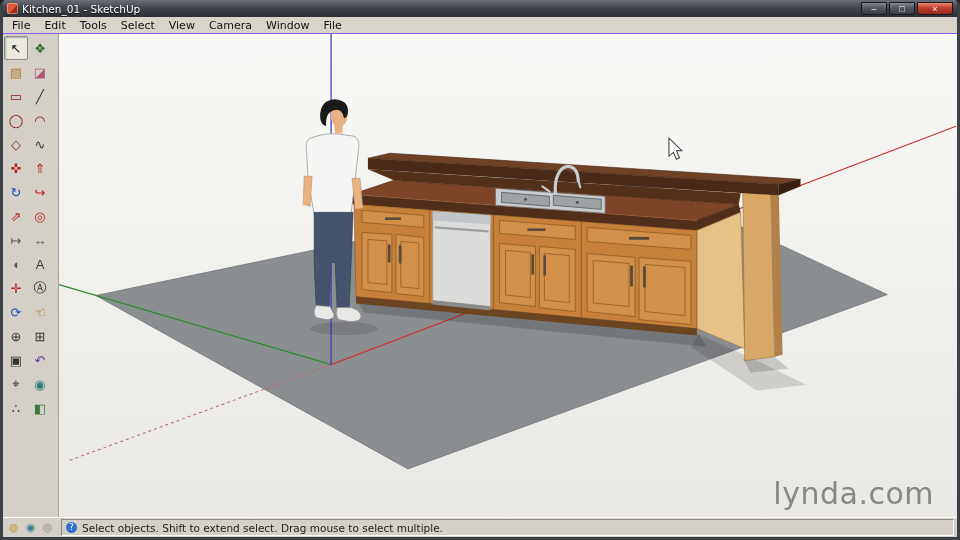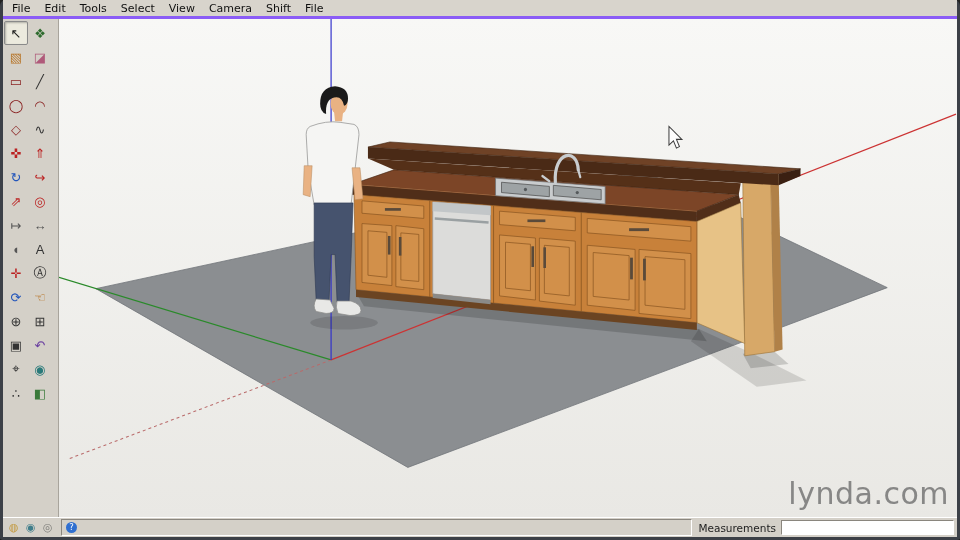--- a/index.html
+++ b/index.html
@@ -11,61 +11,70 @@
     background:linear-gradient(#6a7076,#41464c 45%,#2c3036);border-radius:4px 4px 0 0;}
   .app-icon{width:11px;height:11px;border-radius:2px;background:linear-gradient(135deg,#e2593a 55%,#a32d1d 55%);
     box-shadow:inset 0 0 0 1px rgba(255,255,255,.35);}
   .title{color:#fff;font-size:10.5px;text-shadow:0 1px 1px rgba(0,0,0,.8);white-space:nowrap;}
   .win-controls{margin-left:auto;display:flex;gap:2px;}
   .win-btn{width:26px;height:13px;padding:0;font-size:9px;line-height:10px;color:#fff;text-align:center;
     background:linear-gradient(#868b91,#51565c 45%,#3a3e44);border:1px solid #16181b;border-radius:0 0 3px 3px;cursor:default;}
   .win-btn.close{width:36px;background:linear-gradient(#ea8a74,#c23b2a 45%,#8f2a1d);}
   
   .menubar{height:16px;flex:0 0 16px;display:flex;align-items:center;background:#d8d4cc;
-    border-bottom:3px solid #8b5cf6;font-size:11px;color:#111;padding-left:2px;}
+    border-bottom:1px solid #8b5cf6;font-size:11px;color:#111;padding-left:2px;}
   .menu-item{padding:1px 7px;}
   
   .content{flex:1;display:flex;min-height:0;}
   .toolbar{width:53px;flex:0 0 53px;background:#d4d0c8;border-right:1px solid #a8a49c;
     display:flex;flex-wrap:wrap;align-content:flex-start;padding:2px 1px;}
   .tool{width:24px;height:24px;border:1px solid transparent;background:transparent;padding:0;
     display:flex;align-items:center;justify-content:center;font-size:13px;cursor:default;border-radius:2px;}
   .tool.active{background:#eceade;border-color:#8a8a8a;box-shadow:inset 1px 1px 2px rgba(0,0,0,.25);}
   .viewport{position:relative;flex:1;overflow:hidden;background:#efefec;}
   .viewport svg{position:absolute;inset:0;width:100%;height:100%;}
-  .watermark{position:absolute;right:8px;bottom:6px;font-size:30px;letter-spacing:.5px;
+  .watermark{position:absolute;right:23px;bottom:6px;font-size:30px;letter-spacing:.5px;
     color:rgba(110,110,110,.8);pointer-events:none;}
   
   .statusbar{height:19px;flex:0 0 19px;display:flex;align-items:center;gap:6px;background:#d4d0c8;
     border-top:1px solid #fff;font-size:10.5px;color:#222;padding:0 3px;}
   .status-icons{display:flex;gap:2px;align-items:center;}
   .status-icon{width:15px;height:15px;display:flex;align-items:center;justify-content:center;
     font-size:11px;background:transparent;border:1px solid transparent;padding:0;}
   .hint{flex:1;display:flex;align-items:center;gap:5px;height:15px;padding:0 4px;
     border:1px solid;border-color:#8a867e #fff #fff #8a867e;}
   .qicon{width:11px;height:11px;border-radius:50%;background:#2f6fd0;color:#fff;font-size:8.5px;
     line-height:11px;text-align:center;flex:0 0 11px;}
   .measure{display:flex;align-items:center;gap:5px;}
   .measure input{width:165px;height:13px;font-size:10.5px;border:1px solid;
     border-color:#8a867e #fff #fff #8a867e;background:#fff;padding:0 3px;font-family:inherit;}
 </style>
 </head>
 <body>
 
 <div class="window">
 
+  <div class="titlebar">
+    <span class="app-icon"></span>
+    <span class="title">Kitchen_01 - SketchUp</span>
+    <span class="win-controls">
+      <button class="win-btn">–</button>
+      <button class="win-btn">□</button>
+      <button class="win-btn close">×</button>
+    </span>
+  </div>
 
   <div class="menubar" id="menubar">
       <span class="menu-item">File</span>
       <span class="menu-item">Edit</span>
       <span class="menu-item">Tools</span>
       <span class="menu-item">Select</span>
       <span class="menu-item">View</span>
       <span class="menu-item">Camera</span>
-      <span class="menu-item">Shift</span>
+      <span class="menu-item">Window</span>
       <span class="menu-item">File</span>
     </div>
 
   <div class="content">
     <div class="toolbar" id="toolbar">
         <button class="tool active" title="Select">
           <span style="color: rgb(26, 26, 26);">↖</span>
         </button>
         <button class="tool" title="Make Component">
           <span style="color: rgb(46, 107, 46);">❖</span>
@@ -291,20 +300,17 @@
   </div>
 
   <div class="statusbar">
     <div class="status-icons" id="statusicons">
         <button class="status-icon" style="color: rgb(194, 151, 58);">◍</button>
         <button class="status-icon" style="color: rgb(63, 125, 138);">◉</button>
         <button class="status-icon" style="color: rgb(122, 122, 118);">◎</button>
       </div>
     <div class="hint">
       <span class="qicon">?</span>
-    </div>
-    <div class="measure">
-      <span>Measurements</span>
-      <input value="" style="">
+      <span>Select objects. Shift to extend select. Drag mouse to select multiple.</span>
     </div>
   </div>
 
 </div>
 
 </body></html>

